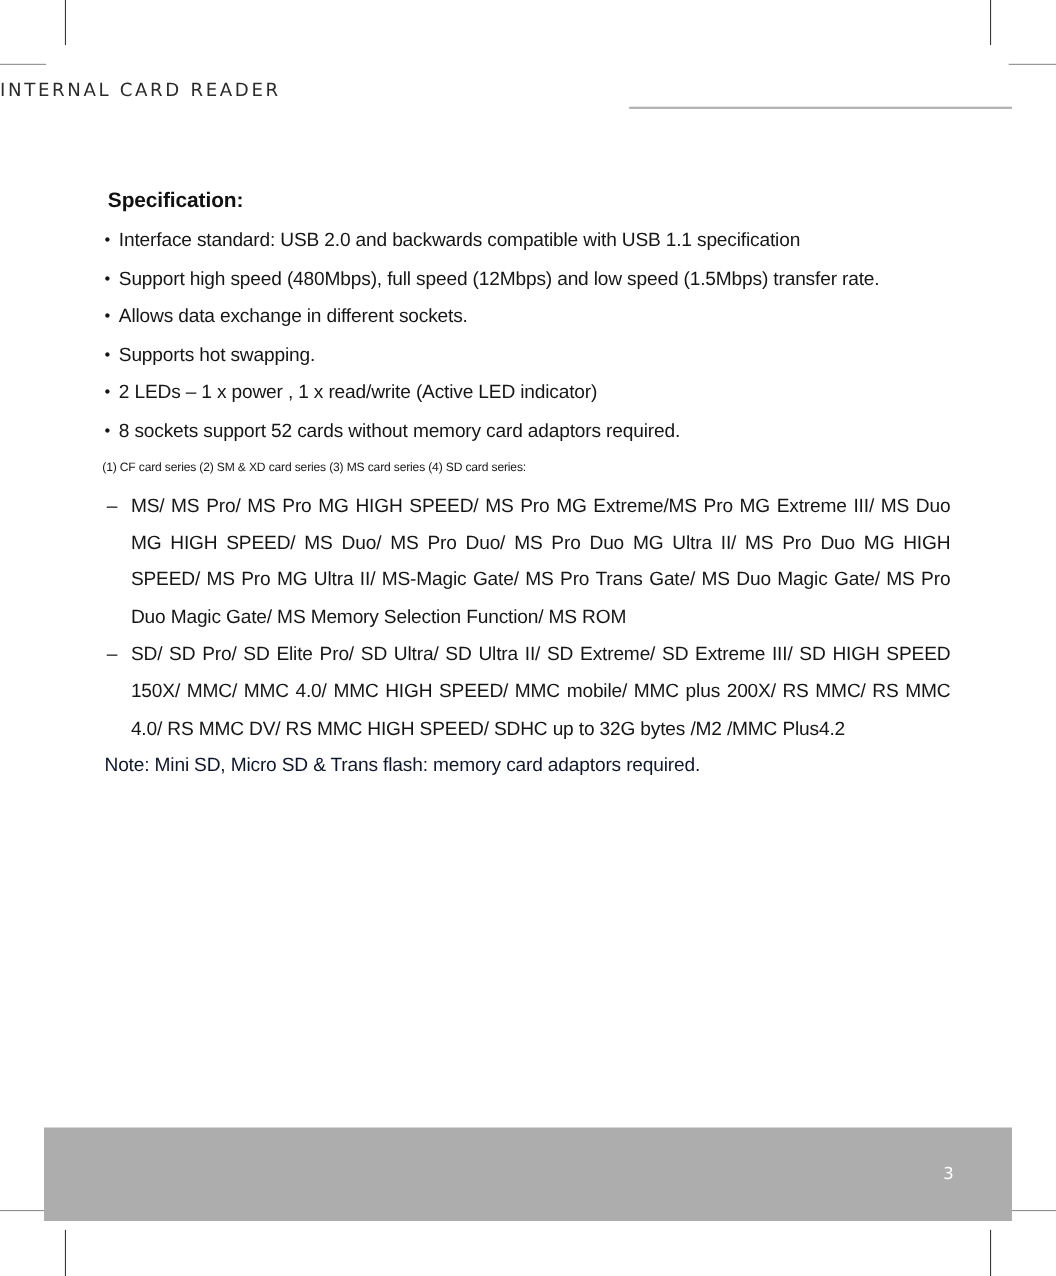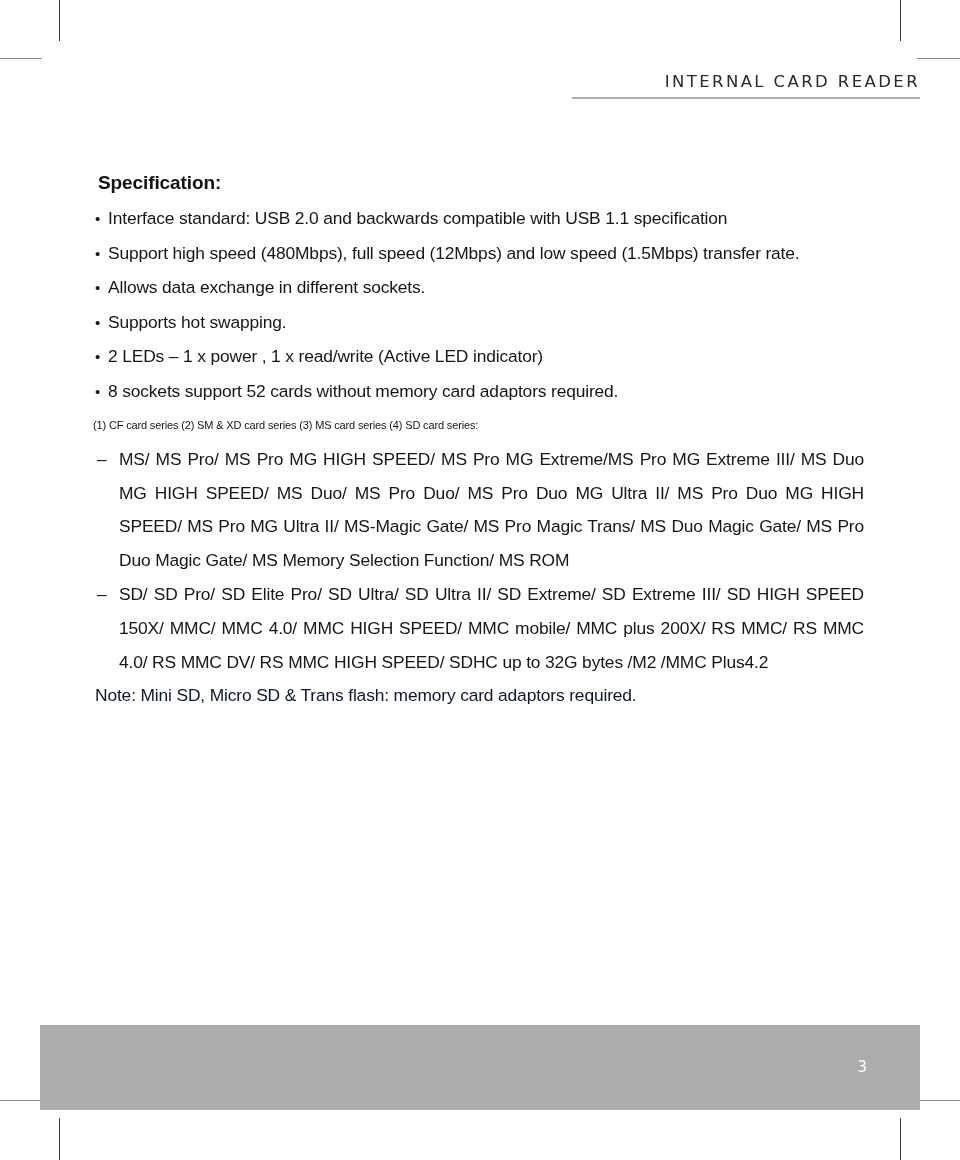--- a/index.html
+++ b/index.html
@@ -32,21 +32,21 @@
   .crop-bl-h { left: 0;     top: 1100px; width: 42px; height: 1px; }
   .crop-br-v { left: 900px; top: 1118px; width: 1px; height: 42px; }
   .crop-br-h { left: 917px; top: 1100px; width: 43px; height: 1px; }
 
   
   .page-header {
     position: absolute;
     left: 0;
     top: 72px;
     width: 920px;
-    text-align: right;
+    text-align: left;
   }
   .header-title {
     display: inline-block;
     font-size: 16.5px;
     letter-spacing: 2.4px;
     color: #2b2b2b;
     font-family: "DejaVu Sans", sans-serif;
     font-weight: 400;
     white-space: nowrap;
   }
@@ -184,21 +184,21 @@
     <li>Support high speed (480Mbps), full speed (12Mbps) and low speed (1.5Mbps) transfer rate.</li>
     <li>Allows data exchange in different sockets.</li>
     <li>Supports hot swapping.</li>
     <li>2 LEDs – 1 x power , 1 x read/write (Active LED indicator)</li>
     <li>8 sockets support 52 cards without memory card adaptors required.</li>
   </ul>
 
   <p class="para">(1) CF card series (2) SM &amp; XD card series (3) MS card series (4) SD card series:</p>
 
   <ul class="series-list">
-    <li>MS/ MS Pro/ MS Pro MG HIGH SPEED/ MS Pro MG Extreme/MS Pro MG Extreme III/ MS Duo MG HIGH SPEED/ MS Duo/ MS Pro Duo/ MS Pro Duo MG Ultra II/ MS Pro Duo MG HIGH SPEED/ MS Pro MG Ultra II/ MS-Magic Gate/ MS Pro Magic Trans/ MS Duo Magic Gate/ MS Pro Duo Magic Gate/ MS Memory Selection Function/ MS ROM</li>
+    <li>MS/ MS Pro/ MS Pro MG HIGH SPEED/ MS Pro MG Extreme/MS Pro MG Extreme III/ MS Duo MG HIGH SPEED/ MS Duo/ MS Pro Duo/ MS Pro Duo MG Ultra II/ MS Pro Duo MG HIGH SPEED/ MS Pro MG Ultra II/ MS-Magic Gate/ MS Pro Trans Gate/ MS Duo Magic Gate/ MS Pro Duo Magic Gate/ MS Memory Selection Function/ MS ROM</li>
     <li>SD/ SD Pro/ SD Elite Pro/ SD Ultra/ SD Ultra II/ SD Extreme/ SD Extreme III/ SD HIGH SPEED 150X/ MMC/ MMC 4.0/ MMC HIGH SPEED/ MMC mobile/ MMC plus 200X/ RS MMC/ RS MMC 4.0/ RS MMC DV/ RS MMC HIGH SPEED/ SDHC up to 32G bytes /M2 /MMC Plus4.2</li>
   </ul>
 
   <p class="note-line">Note: Mini SD, Micro SD &amp; Trans flash: memory card adaptors required.</p>
 </div>
 
 <div class="footer-band">
   <span class="page-number">3</span>
 </div>
 

